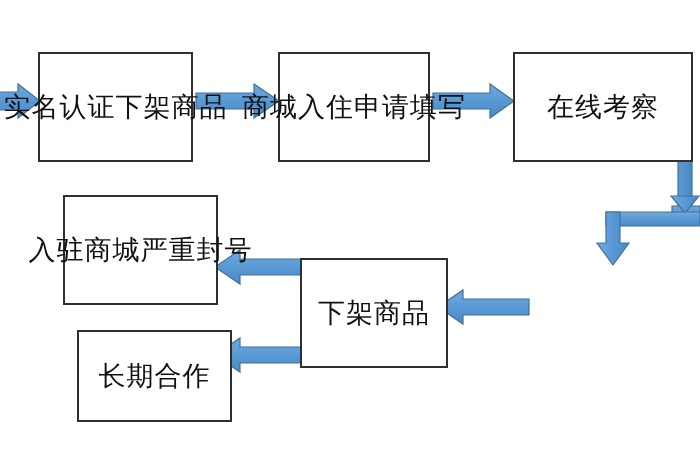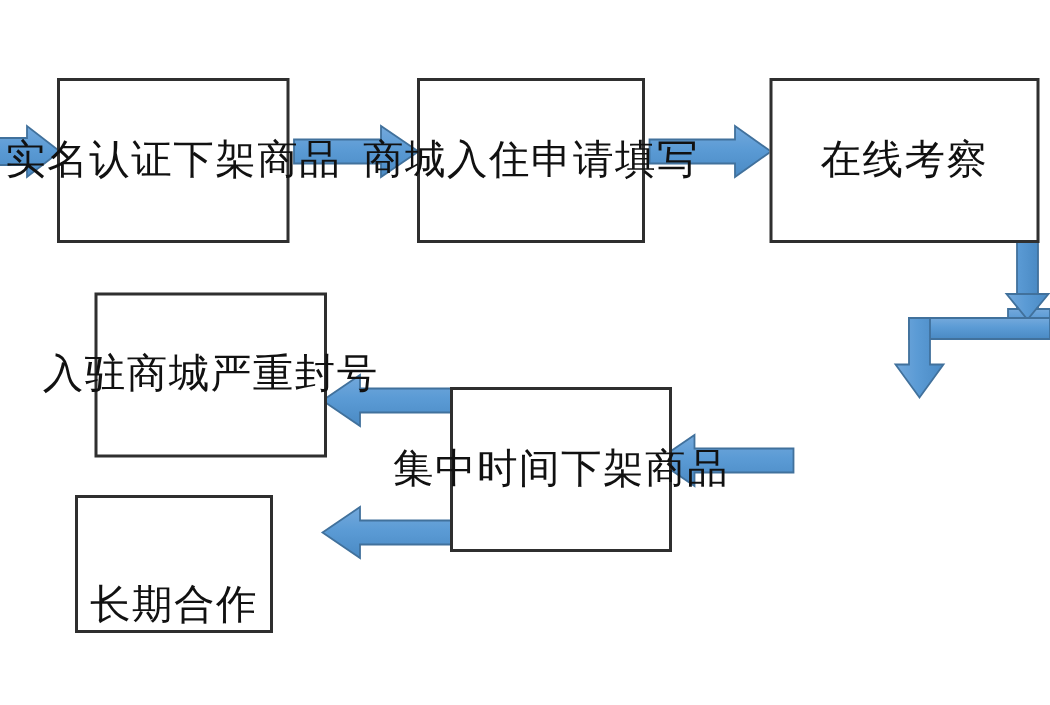--- a/index.html
+++ b/index.html
@@ -113,22 +113,21 @@
   <div class="node" style="left:513px;top:52px;width:180px;height:110px;">
     <span class="ln">在线考察</span>
   </div>
 
   <div class="node" style="left:63px;top:195px;width:155px;height:110px;">
     <span class="ln">入驻商城</span>
     <span class="ln">严重封号</span>
   </div>
 
   <div class="node" style="left:300px;top:258px;width:148px;height:110px;">
-    <span class="ln">集中时间</span>
     <span class="ln">下架商品</span>
   </div>
 
 
-  <div class="node" style="left:50px;top:330px;width:132px;height:92px;align-items:flex-end;">
+  <div class="node" style="left:77px;top:330px;width:155px;height:92px;">
     <span class="ln">长期合作</span>
   </div>
 
 </div>
 
 </body></html>

